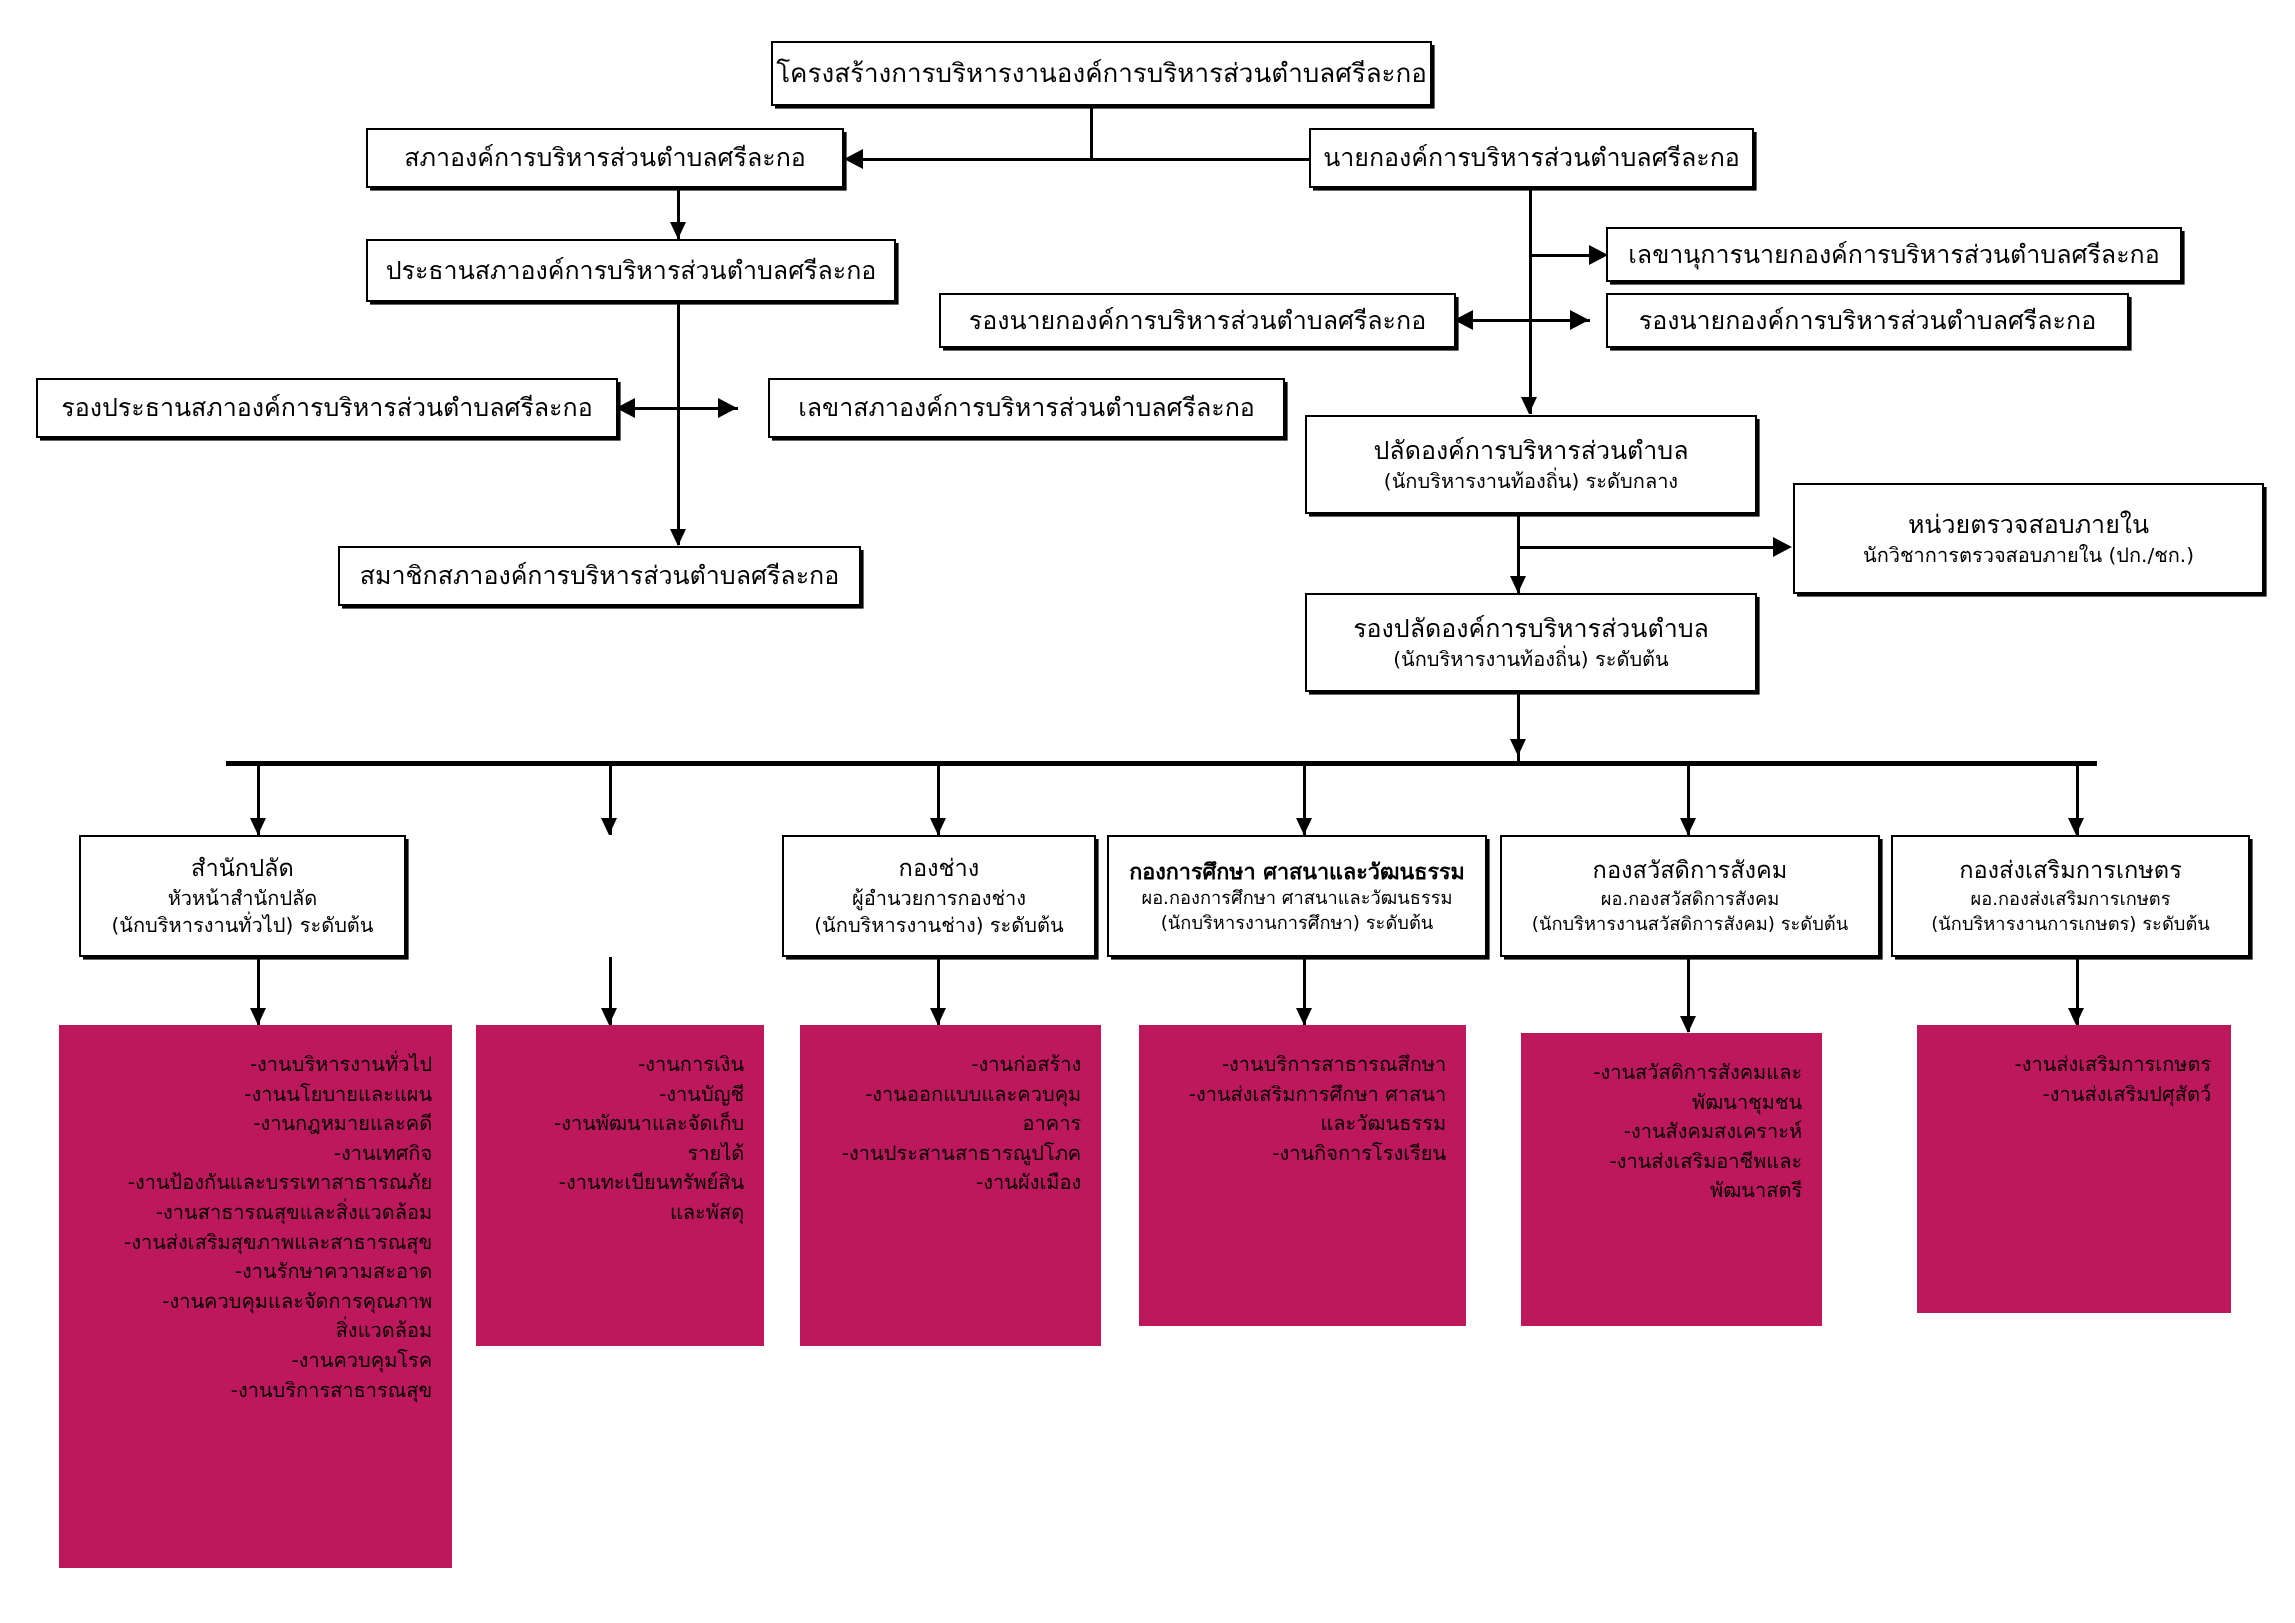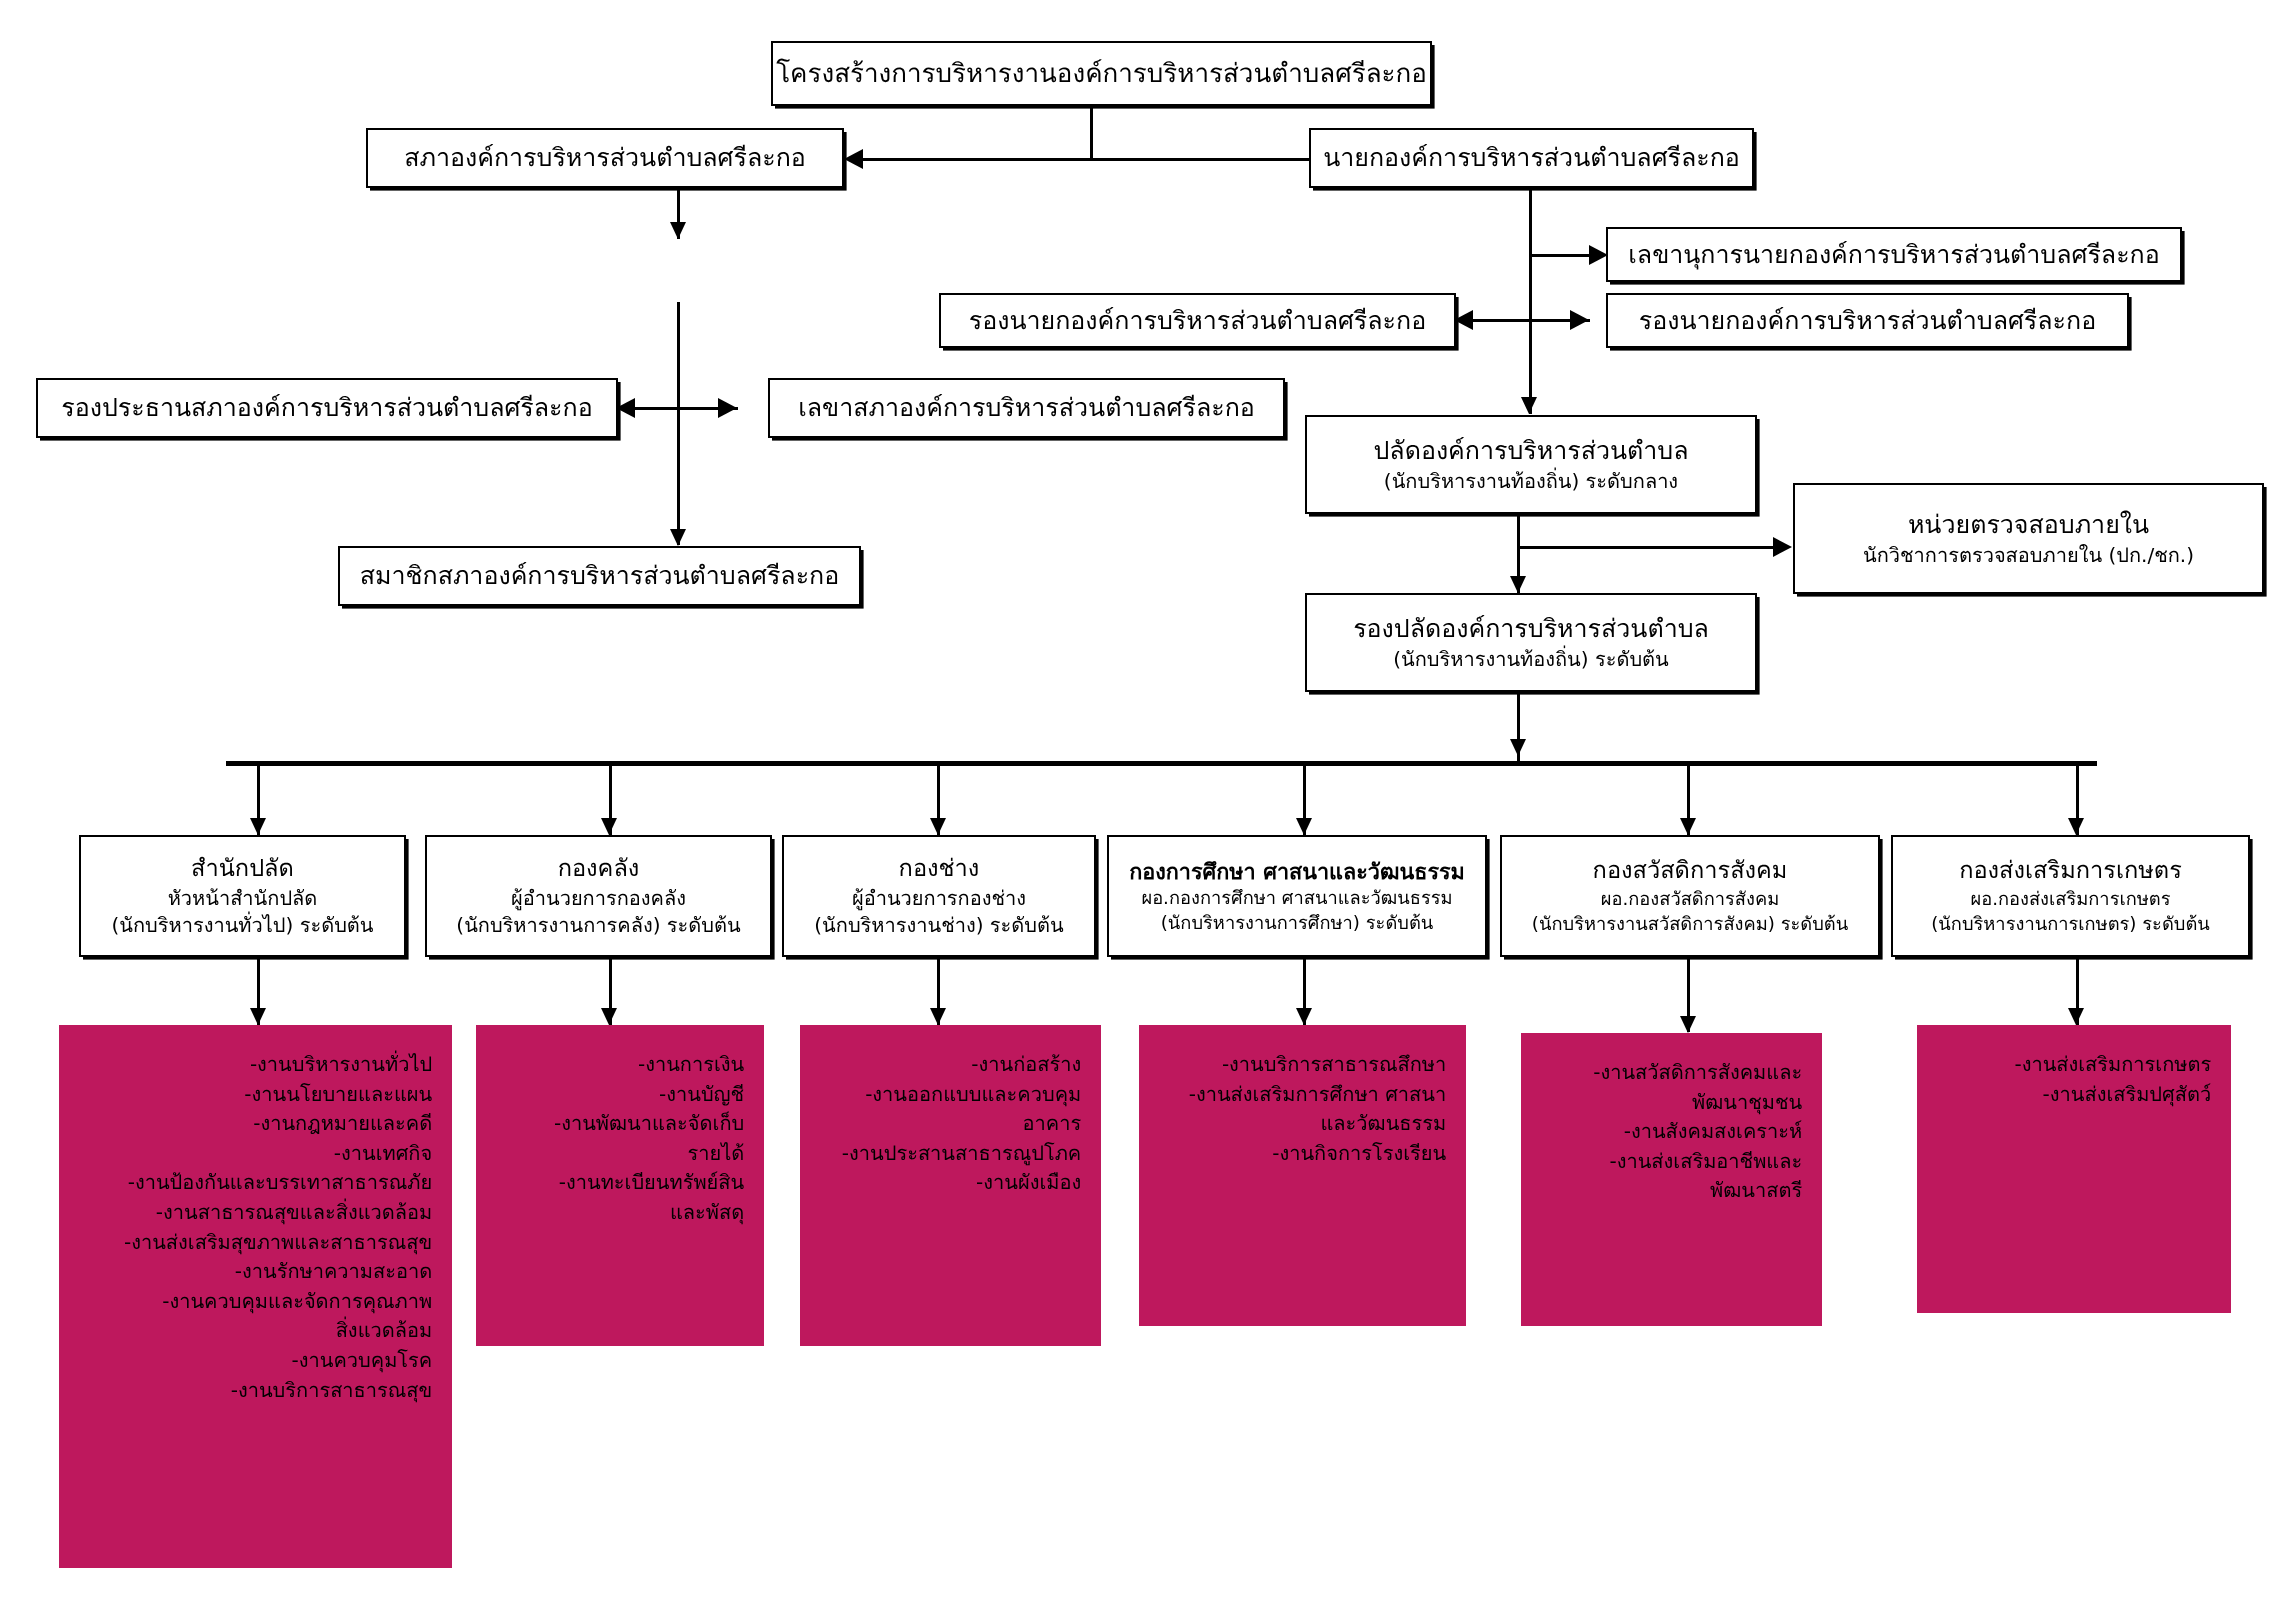--- a/index.html
+++ b/index.html
@@ -97,20 +97,23 @@
 
   <div class="arrow-right" style="left:1322px;top:149px;"></div>
 
   <div class="box shadow" style="left:366px;top:128px;width:478px;height:60px;">
     <span class="ln t-main">สภาองค์การบริหารส่วนตำบลศรีละกอ</span>
   </div>
 
   <div class="vline" style="left:677px;top:188px;height:51px;"></div>
   <div class="arrow-down" style="left:670px;top:222px;"></div>
 
+  <div class="box shadow" style="left:366px;top:239px;width:530px;height:63px;">
+    <span class="ln t-main">ประธานสภาองค์การบริหารส่วนตำบลศรีละกอ</span>
+  </div>
 
   <div class="vline" style="left:677px;top:302px;height:243px;"></div>
   <div class="arrow-down" style="left:670px;top:529px;"></div>
 
   <div class="box shadow" style="left:36px;top:378px;width:582px;height:60px;">
     <span class="ln t-main">รองประธานสภาองค์การบริหารส่วนตำบลศรีละกอ</span>
   </div>
 
   <div class="box shadow" style="left:736px;top:378px;width:517px;height:60px;margin-left:32px;">
     <span class="ln t-main">เลขาสภาองค์การบริหารส่วนตำบลศรีละกอ</span>
@@ -193,25 +196,20 @@
 
   <div class="vline" style="left:2076px;top:764px;height:71px;"></div>
   <div class="arrow-down" style="left:2068px;top:818px;"></div>
 
   <div class="box shadow" style="left:79px;top:835px;width:327px;height:122px;">
     <span class="ln t-dept-head">สำนักปลัด</span>
     <span class="ln t-dept-sub">หัวหน้าสำนักปลัด</span>
     <span class="ln t-dept-sub">(นักบริหารงานทั่วไป) ระดับต้น</span>
   </div>
 
-  <div class="box shadow" style="left:425px;top:835px;width:347px;height:122px;">
-    <span class="ln t-dept-head">กองคลัง</span>
-    <span class="ln t-dept-sub">ผู้อำนวยการกองคลัง</span>
-    <span class="ln t-dept-sub">(นักบริหารงานการคลัง) ระดับต้น</span>
-  </div>
 
   <div class="box shadow" style="left:782px;top:835px;width:314px;height:122px;">
     <span class="ln t-dept-head">กองช่าง</span>
     <span class="ln t-dept-sub">ผู้อำนวยการกองช่าง</span>
     <span class="ln t-dept-sub">(นักบริหารงานช่าง) ระดับต้น</span>
   </div>
 
   <div class="box shadow" style="left:1107px;top:835px;width:380px;height:122px;">
     <span class="ln t-dept-sub" style="font-weight:bold;font-size:21.6px;">กองการศึกษา ศาสนาและวัฒนธรรม</span>
     <span class="ln t-dept-sub-sm">ผอ.กองการศึกษา ศาสนาและวัฒนธรรม</span>

